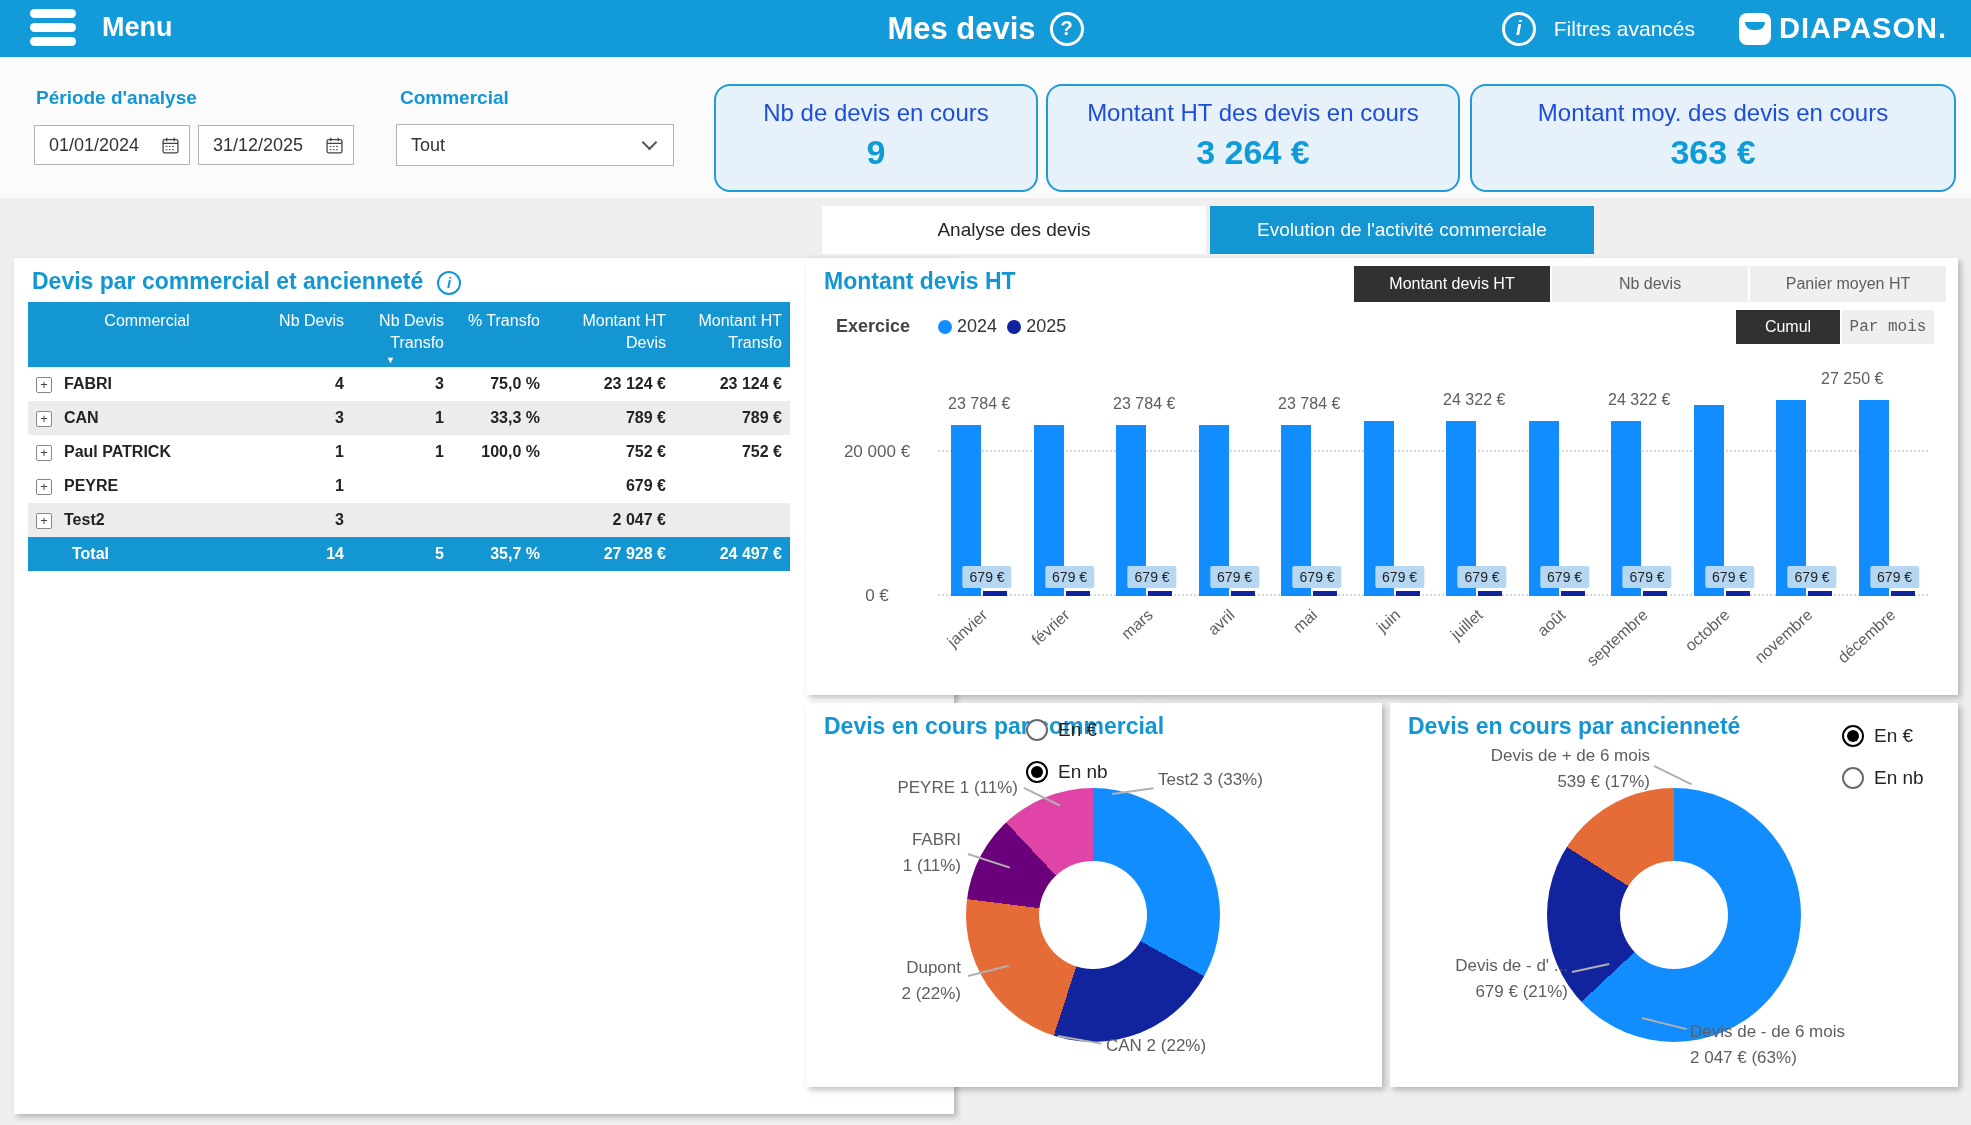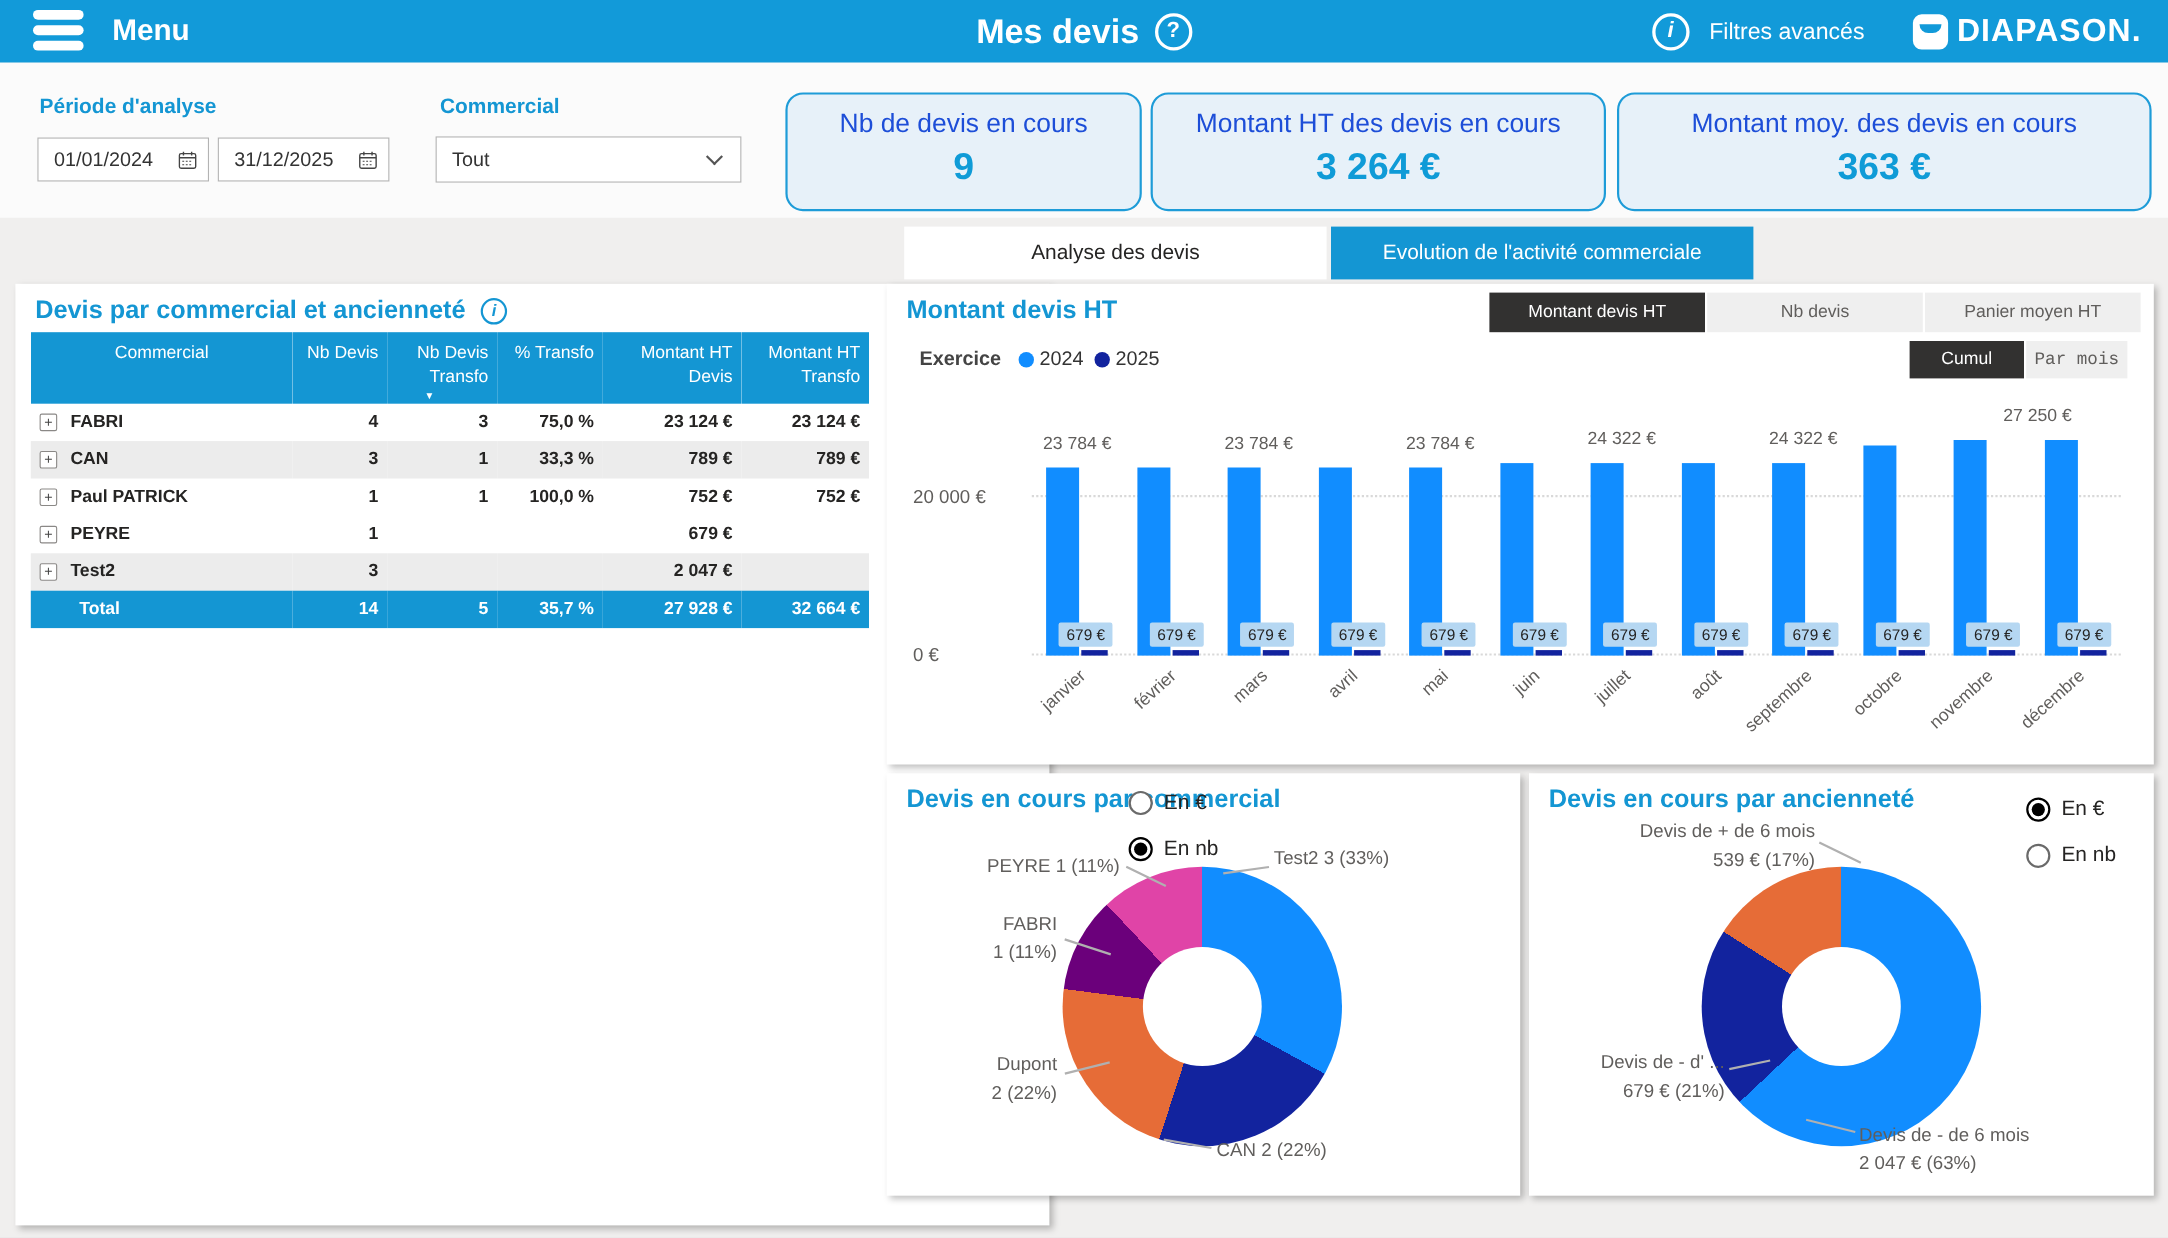--- a/index.html
+++ b/index.html
@@ -64,27 +64,27 @@
   .sort-ind { position:absolute; left:34px; bottom:1px; font-size:9px; color:#fff; }
 
   
   .metric-btn { position:absolute; top:8px; width:196px; height:36px; background:#efefef; color:#605e5c; font-size:16px;
                 display:flex; align-items:center; justify-content:center; cursor:pointer; }
   .metric-btn.active { background:#323130; color:#fff; }
   .mode-btn { position:absolute; top:52px; height:34px; background:#efefef; color:#605e5c; font-size:16px;
               display:flex; align-items:center; justify-content:center; cursor:pointer; }
   .mode-btn.active { background:#323130; color:#fff; }
   .legend { position:absolute; left:30px; top:58px; display:flex; align-items:center; gap:10px; font-size:18px; color:#404040; }
-  .legend .lt { font-weight:700; color:#444; margin-right:6px; }
+  .legend .lt { font-weight:700; color:#444; margin-right:18px; }
   .dot { width:14px; height:14px; border-radius:50%; display:inline-block; }
   .leg-item { display:flex; align-items:center; gap:5px; color:#333; }
 
   .chart-plot { position:absolute; left:132px; top:96px; width:990px; height:242px; }
   .gridline { position:absolute; left:0; width:100%; border-top:2px dotted #d9d9d9; }
-  .y-tick { position:absolute; left:24px; width:94px; text-align:left; font-size:17px; color:#605e5c; }
+  .y-tick { position:absolute; left:24px; width:94px; text-align:center; font-size:17px; color:#605e5c; }
   .bar-group { position:absolute; top:0; height:242px; width:83px; }
   .bar-pair { position:absolute; bottom:0; left:50%; transform:translateX(-50%); display:flex; align-items:flex-end; gap:2px; }
   .bar24 { width:30px; cursor:pointer; }
   .bar25 { width:24px; cursor:pointer; }
   .bar-val { position:absolute; left:50%; transform:translateX(-50%); white-space:nowrap; font-size:16px; color:#605e5c; }
   .callout { position:absolute; bottom:8px; left:50%; transform:translateX(-34%); background:#b5d7f2; color:#252423;
              font-size:14px; padding:3px 7px; border-radius:2px; white-space:nowrap; z-index:2; }
   .months { position:absolute; left:132px; top:342px; width:990px; height:80px; display:flex; }
   .month-cell { position:relative; width:83px; height:80px; }
   .month-cell span { position:absolute; right:50%; top:6px; transform:rotate(-42deg); transform-origin:100% 0;
@@ -238,21 +238,21 @@
           <td class="num"></td>
             <td class="num">2 047 €</td>
           <td class="num"></td>
         </tr>
         <tr class="total-row">
           <td style="padding-left:44px;">Total</td>
           <td class="num">14</td>
             <td class="num">5</td>
           <td class="num">35,7 %</td>
             <td class="num">27 928 €</td>
-          <td class="num">32 664 €</td>
+          <td class="num">24 497 €</td>
         </tr>
       </tbody>
     </table>
   </div>
 
   <div class="panel" style="left:806px; top:258px; width:1152px; height:437px;">
     <div class="panel-title">Montant devis HT</div>
 
     <div class="metric-btn active" style="left:548px;">Montant devis HT</div>
     <div class="metric-btn" style="left:746px;">Nb devis</div>

